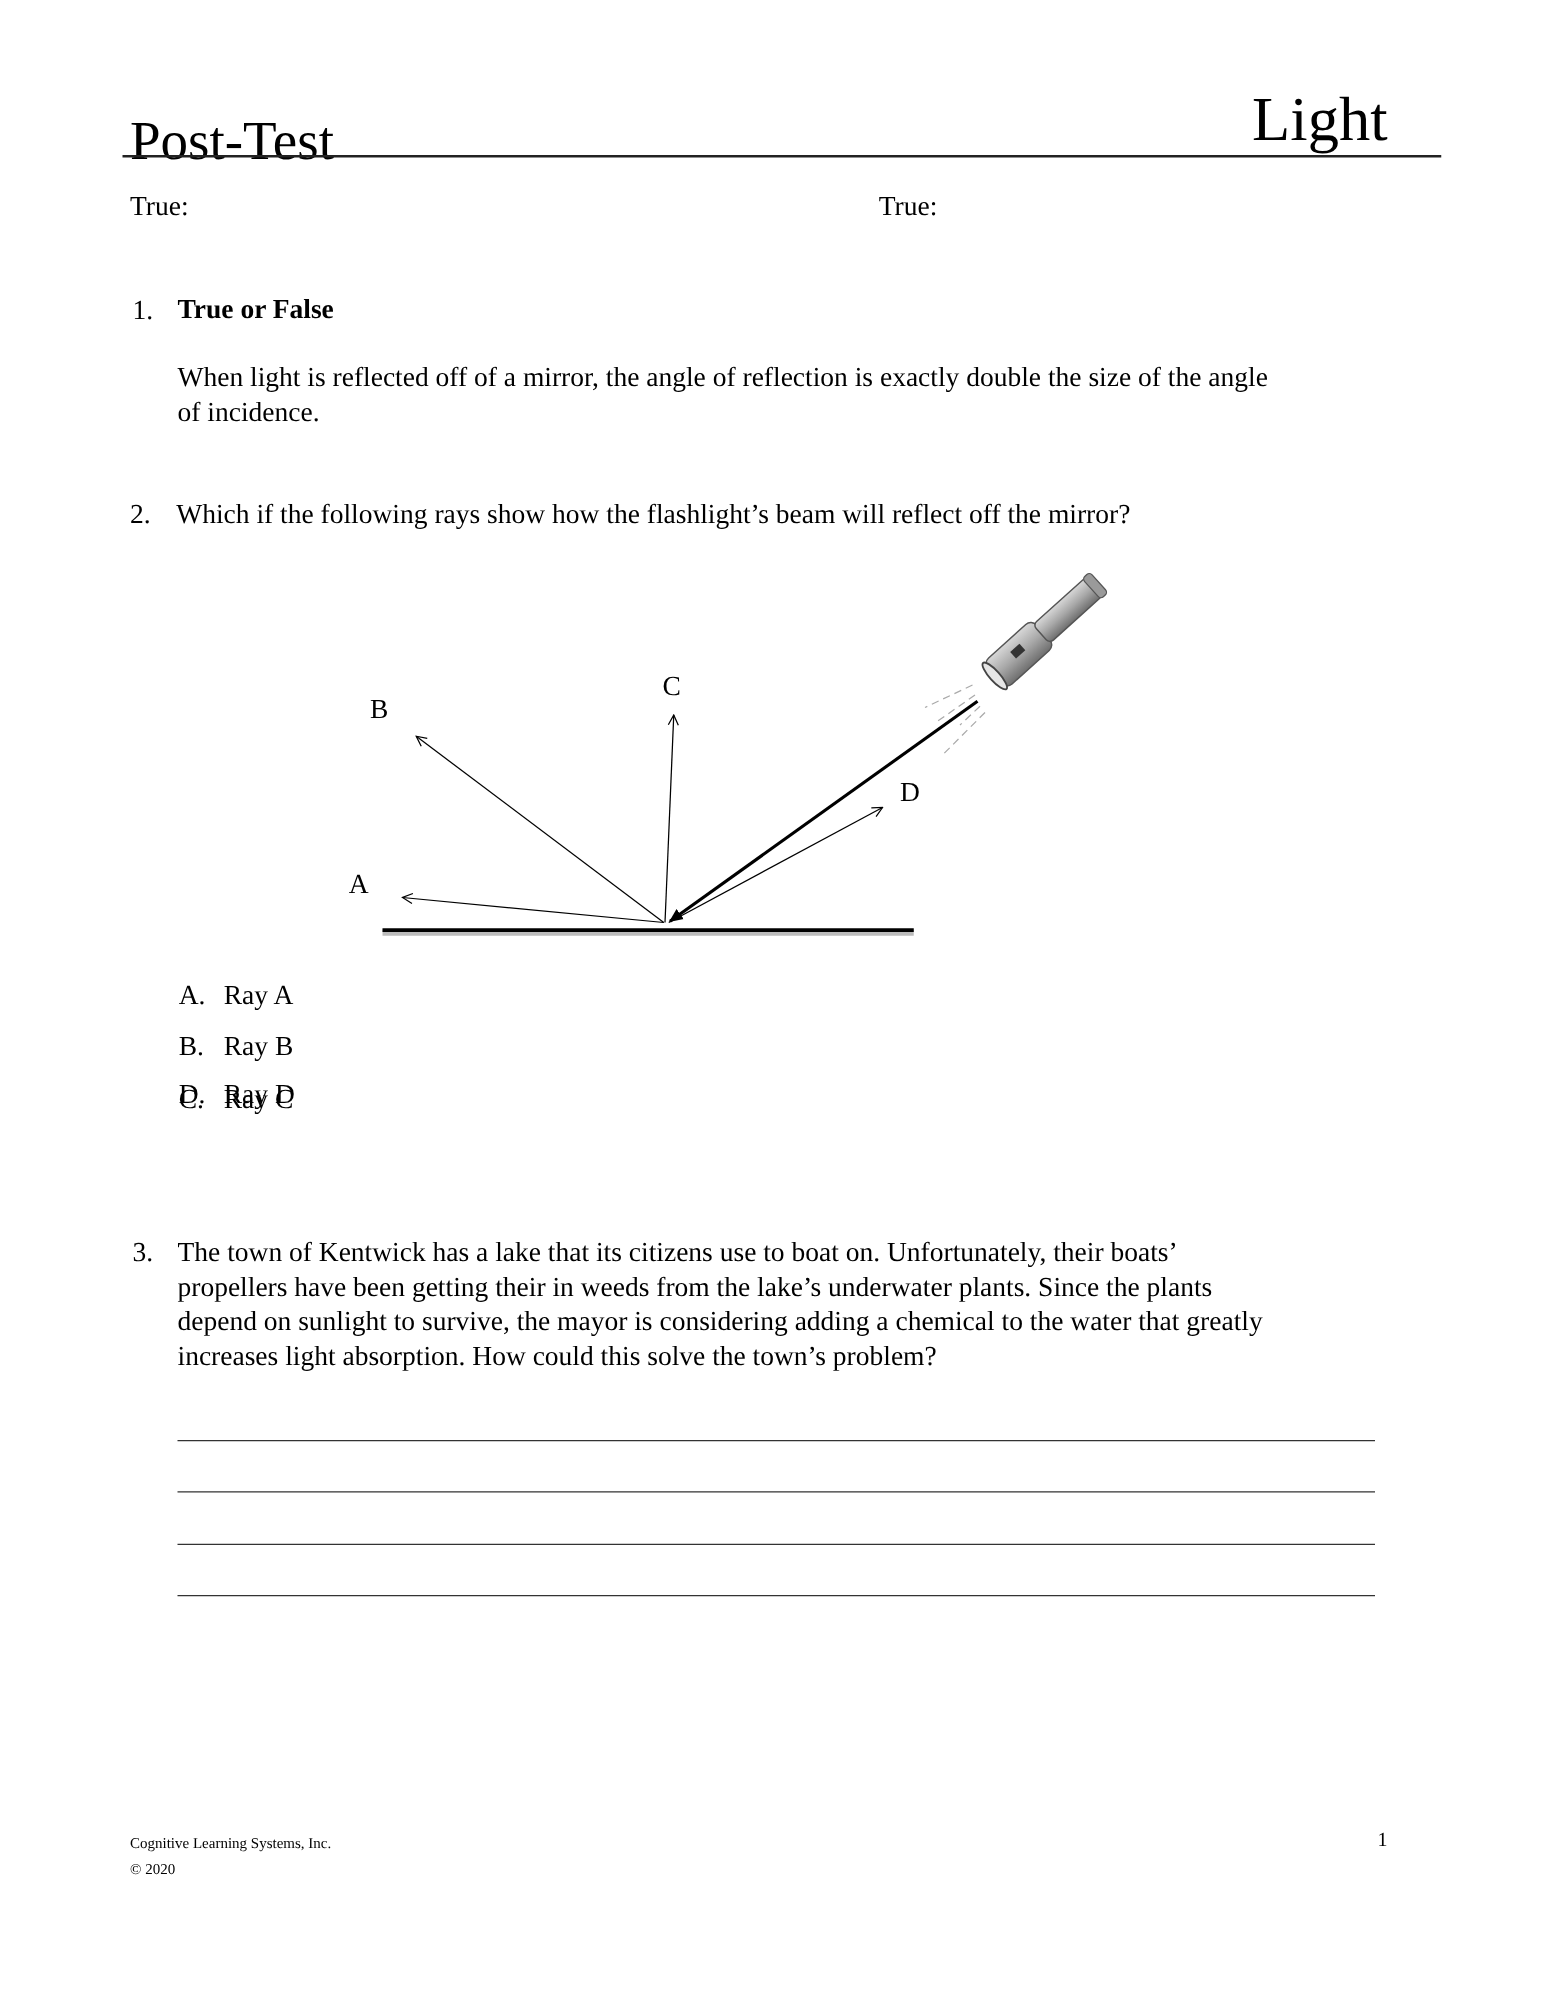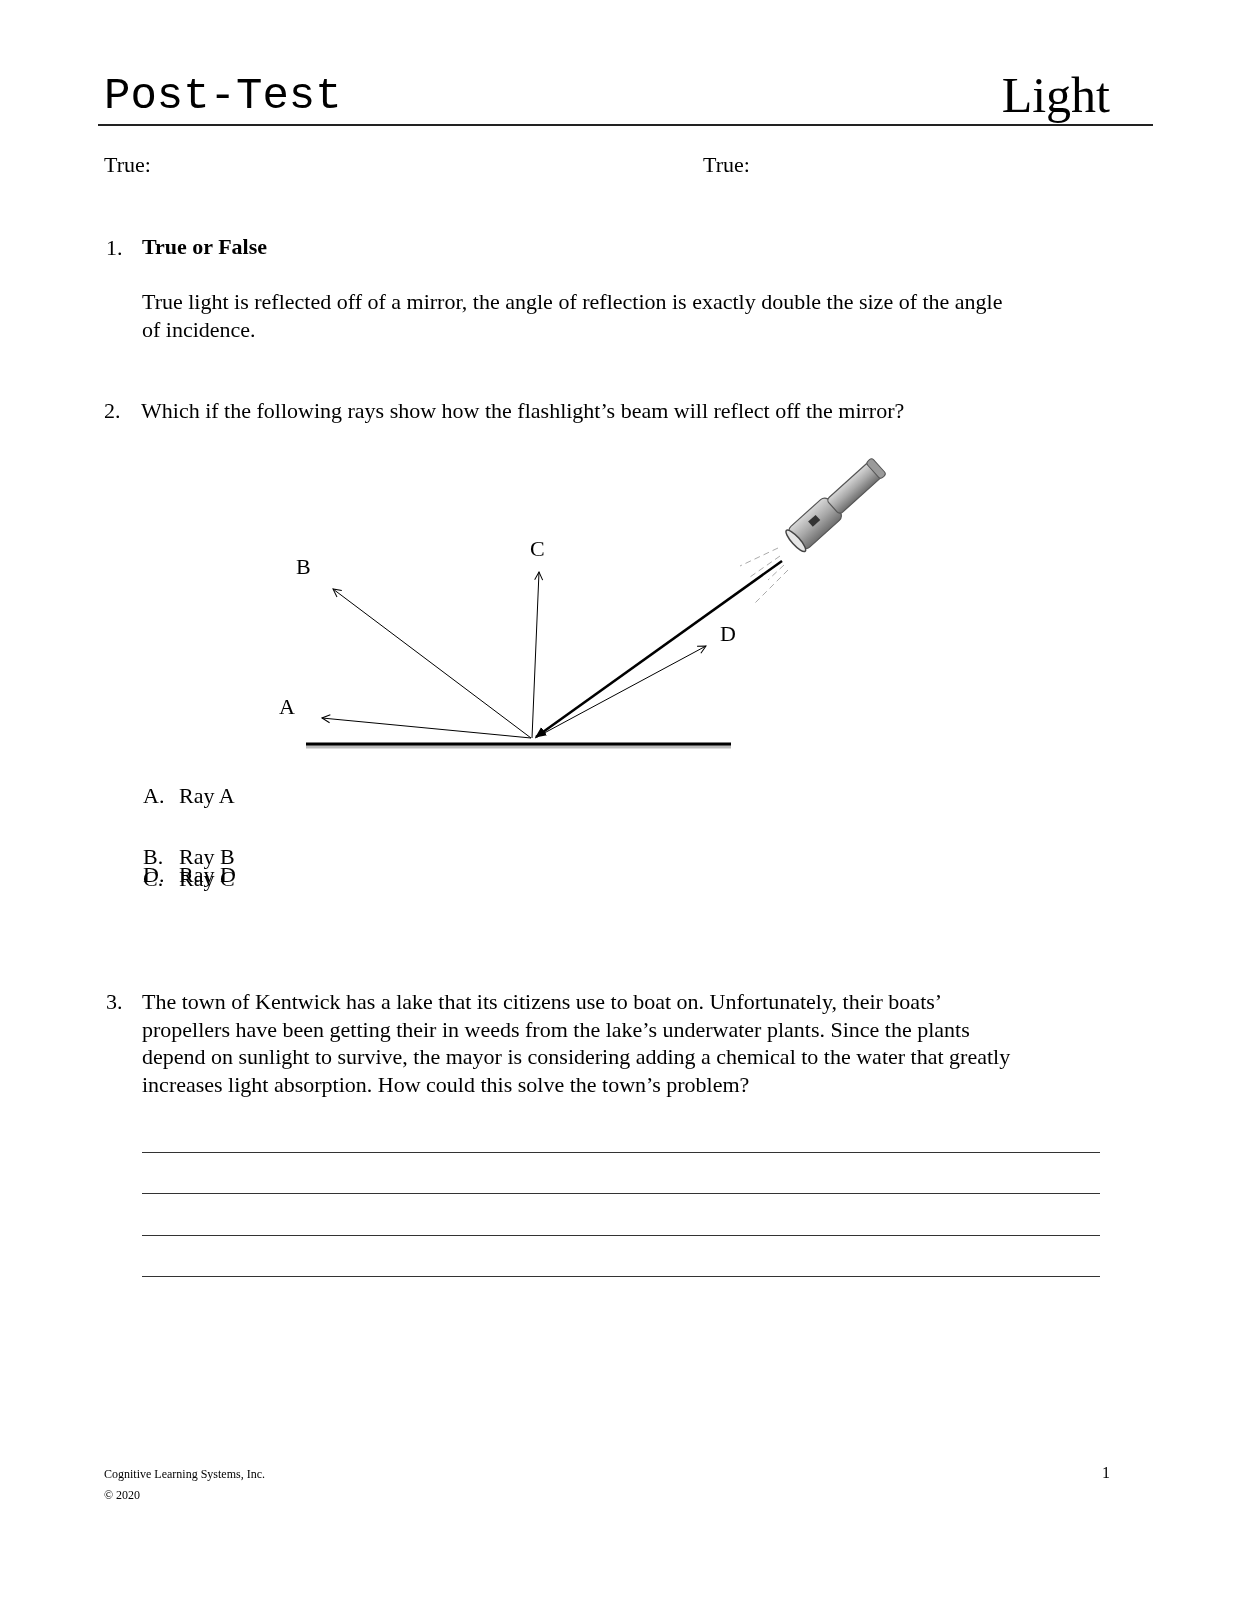--- a/index.html
+++ b/index.html
@@ -1,21 +1,21 @@
 <!DOCTYPE html>
 <html><head>
 <meta charset="utf-8">
 <style>
   html, body { margin: 0; padding: 0; background: #ffffff; }
   body {
     width: 1238px; height: 1600px; position: relative; overflow: hidden;
     font-family: "Liberation Serif", "DejaVu Serif", serif; color: #000;
   }
   .abs { position: absolute; }
-  .hdr-left { left: 104px; top: 70px; font-size: 44px; line-height: 52px; font-family: Liberation Mono, monospace; }
+  .hdr-left { left: 104px; top: 87px; font-size: 44px; line-height: 52px; }
   .hdr-right { right: 128px; top: 66px; font-size: 50px; line-height: 58px; }
   .hdr-rule { left: 98px; top: 124px; width: 1055px; height: 0; border-top: 2px solid #222; }
   .field { font-size: 22px; top: 152px; }
   .name-label { left: 104px; }
   .date-label { left: 703px; }
   .qnum { font-size: 22px; }
   .qtext { font-size: 22px; line-height: 28px; }
   .bold { font-weight: bold; }
   .choice { font-size: 22px; left: 143px; }
   .choice .letter { display: inline-block; width: 36px; }
@@ -29,21 +29,21 @@
 
 <div class="abs hdr-left">Post-Test</div>
 <div class="abs hdr-right">Light</div>
 <div class="abs hdr-rule"></div>
 
 <div class="abs field name-label">True:</div>
 <div class="abs field date-label">True:</div>
 
 <div class="abs qnum" style="left:106px; top:235px;">1.</div>
 <div class="abs qtext bold" style="left:142px; top:233px;">True or False</div>
-<div class="abs qtext" style="left:142px; top:288px;">True light is reflected off of a mirror, the angle of reflection is exactly double the size of the angle</div>
+<div class="abs qtext" style="left:142px; top:288px;">When light is reflected off of a mirror, the angle of reflection is exactly double the size of the angle</div>
 <div class="abs qtext" style="left:142px; top:316px;">of incidence.</div>
 
 <div class="abs qnum" style="left:104px; top:398px;">2.</div>
 <div class="abs qtext" style="left:141px; top:397px;">Which if the following rays show how the flashlight’s beam will reflect off the mirror?</div>
 
 <svg class="abs" style="left:0; top:0;" width="1238" height="800">
   <defs>
     <marker id="openArrow" markerWidth="10" markerHeight="10" refX="9" refY="5" orient="auto" markerUnits="userSpaceOnUse">
       <path d="M1,1 L9,5 L1,9" fill="none" stroke="#000" stroke-width="1"></path>
     </marker>
@@ -89,21 +89,21 @@
 
   <text x="279" y="714" font-size="22">A</text>
   <text x="296" y="574" font-size="22">B</text>
   <text x="530" y="556" font-size="22">C</text>
   <text x="720" y="641" font-size="22">D</text>
 </svg>
 
 <div class="abs choice" style="top:783px;">
   <span class="letter">A.</span><span>Ray A</span>
 </div>
-<div class="abs choice" style="top:824px;margin-top:20px;">
+<div class="abs choice" style="top:824px;">
   <span class="letter">B.</span><span>Ray B</span>
 </div>
 <div class="abs choice" style="top:866px;">
   <span class="letter">C.</span><span>Ray C</span>
 </div>
 <div class="abs choice" style="top:862px;">
   <span class="letter">D.</span><span>Ray D</span>
 </div>
 
 <div class="abs qnum" style="left:106px; top:989px;">3.</div>

